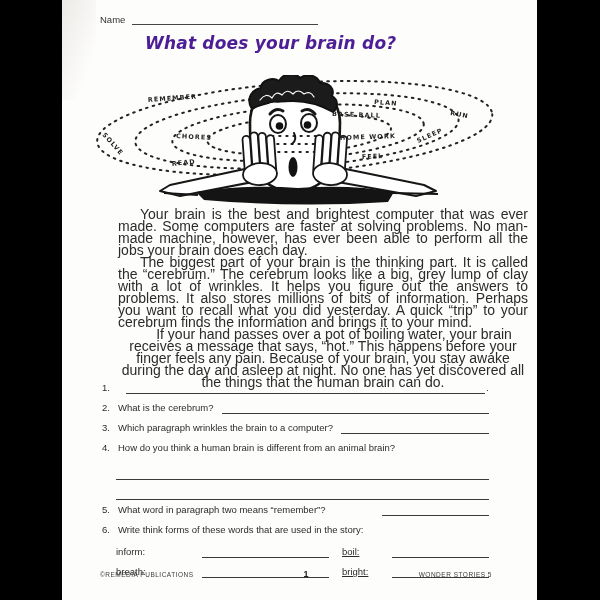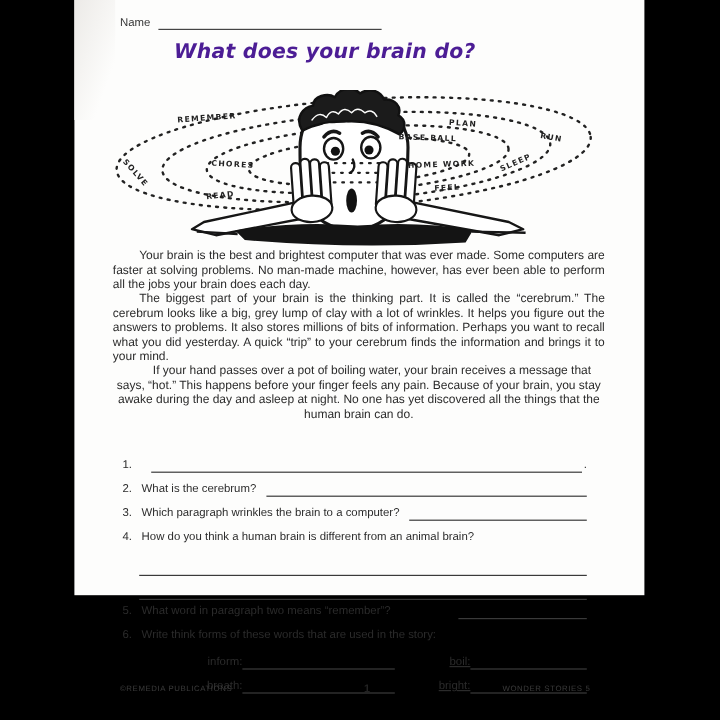--- a/index.html
+++ b/index.html
@@ -1,21 +1,21 @@
 <!DOCTYPE html>
 <html><head>
 <meta charset="utf-8">
 <style>
   html,body{margin:0;padding:0;}
   body{
     width:600px;height:600px;background:#000;position:relative;overflow:hidden;
     font-family:"Liberation Sans",sans-serif;color:#2b2b2b;
   }
   .page{
-    position:absolute;left:62px;top:0;width:475px;height:496px;
+    position:absolute;left:62px;top:0;width:475px;height:600px;
     background:#fdfdfc;
   }
   .page::before{ 
     content:"";position:absolute;left:0;top:0;width:34px;height:100px;
     background:linear-gradient(110deg,#eceae7,#fdfdfc 75%);
   }
   .name-row{
     position:absolute;left:38px;top:14px;font-size:9.5px;color:#333;
     display:flex;align-items:flex-end;
   }
@@ -23,38 +23,38 @@
   .title{
     position:absolute;left:83px;top:33px;font-family:"DejaVu Sans",sans-serif;
     font-weight:800;font-style:italic;font-size:17px;color:#4c1d95;letter-spacing:.2px;
   }
   .illu{position:absolute;left:26px;top:75px;}
   .illu text{
     font-family:"DejaVu Sans",sans-serif;font-weight:700;font-size:6.4px;
     letter-spacing:1.1px;fill:#222;
   }
   .story{
-    position:absolute;left:32px;top:208px;width:410px;
-    font-size:10px;line-height:12px;color:#2b2b2b;
+    position:absolute;left:56px;top:208px;width:410px;
+    font-size:14px;line-height:12px;color:#2b2b2b;
   }
   .story p{margin:0;text-indent:22px;text-align:justify;}
   .story p:last-child{text-align:center;}
   .questions{
     position:absolute;left:38px;top:382px;width:389px;
     font-size:9.5px;line-height:12px;color:#2b2b2b;
   }
   .q-row{display:flex;align-items:flex-end;margin-bottom:8px;}
   .q-num{flex:0 0 16px;padding-left:2px;}
   .q-text{white-space:nowrap;}
   .blank{border-bottom:1px solid #3a3a3a;height:10px;}
   .blank.grow{flex:1;margin-left:8px;}
   .blank.gap{margin-left:56px;}
   .q-suffix{margin-left:1px;}
   .ans-line{margin:10px 0 9px 16px;border-bottom:1px solid #3a3a3a;height:9px;}
-  .wf-row{display:flex;align-items:flex-end;margin:10px 0 0 16px;text-align:right;}
+  .wf-row{display:flex;align-items:flex-end;margin:10px 0 0 16px;}
   .wf-label1{flex:0 0 86px;}
   .wf-blank1{flex:0 0 127px;border-bottom:1px solid #3a3a3a;height:10px;}
   .wf-label2{flex:0 0 50px;margin-left:13px;text-decoration:underline;}
   .wf-blank2{flex:1;border-bottom:1px solid #3a3a3a;height:10px;}
   .footer{
     position:absolute;left:0;top:569px;width:475px;box-sizing:border-box;
     padding:0 45px 0 38px;display:flex;justify-content:space-between;align-items:center;
     font-size:6.5px;letter-spacing:.5px;color:#3c3c3c;
   }
   .footer .pageno{font-size:9px;font-weight:700;color:#222;}

